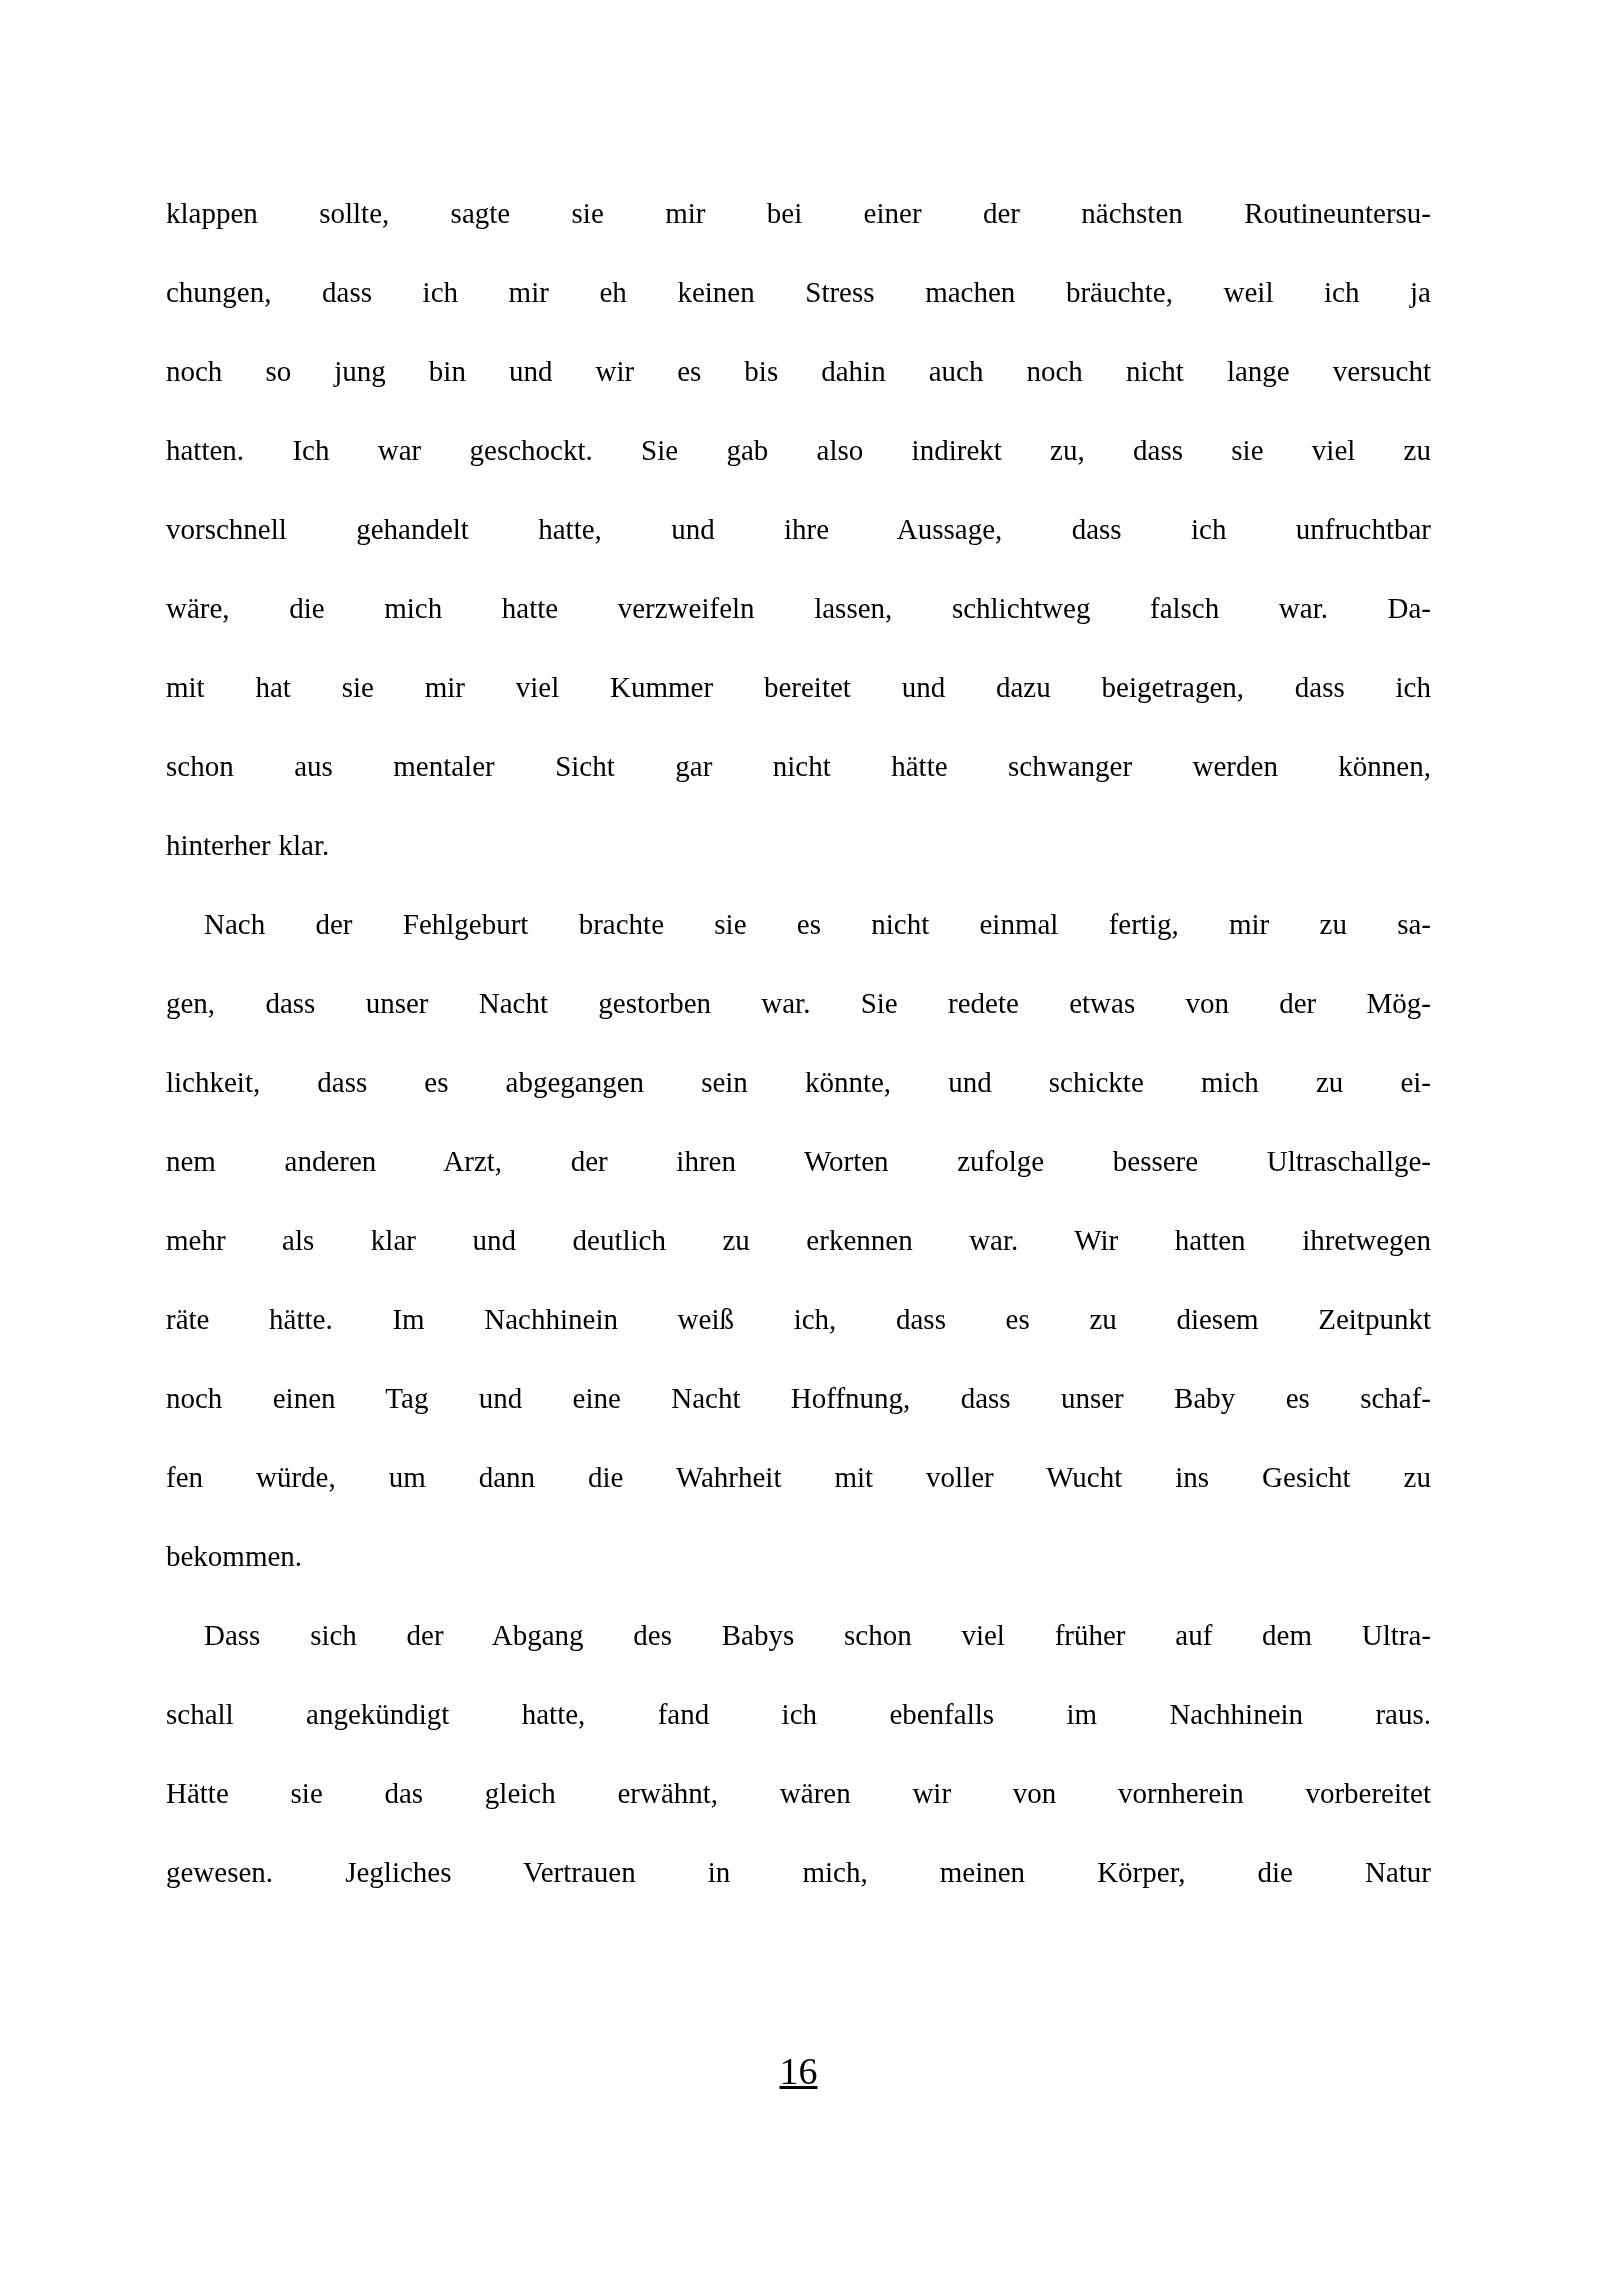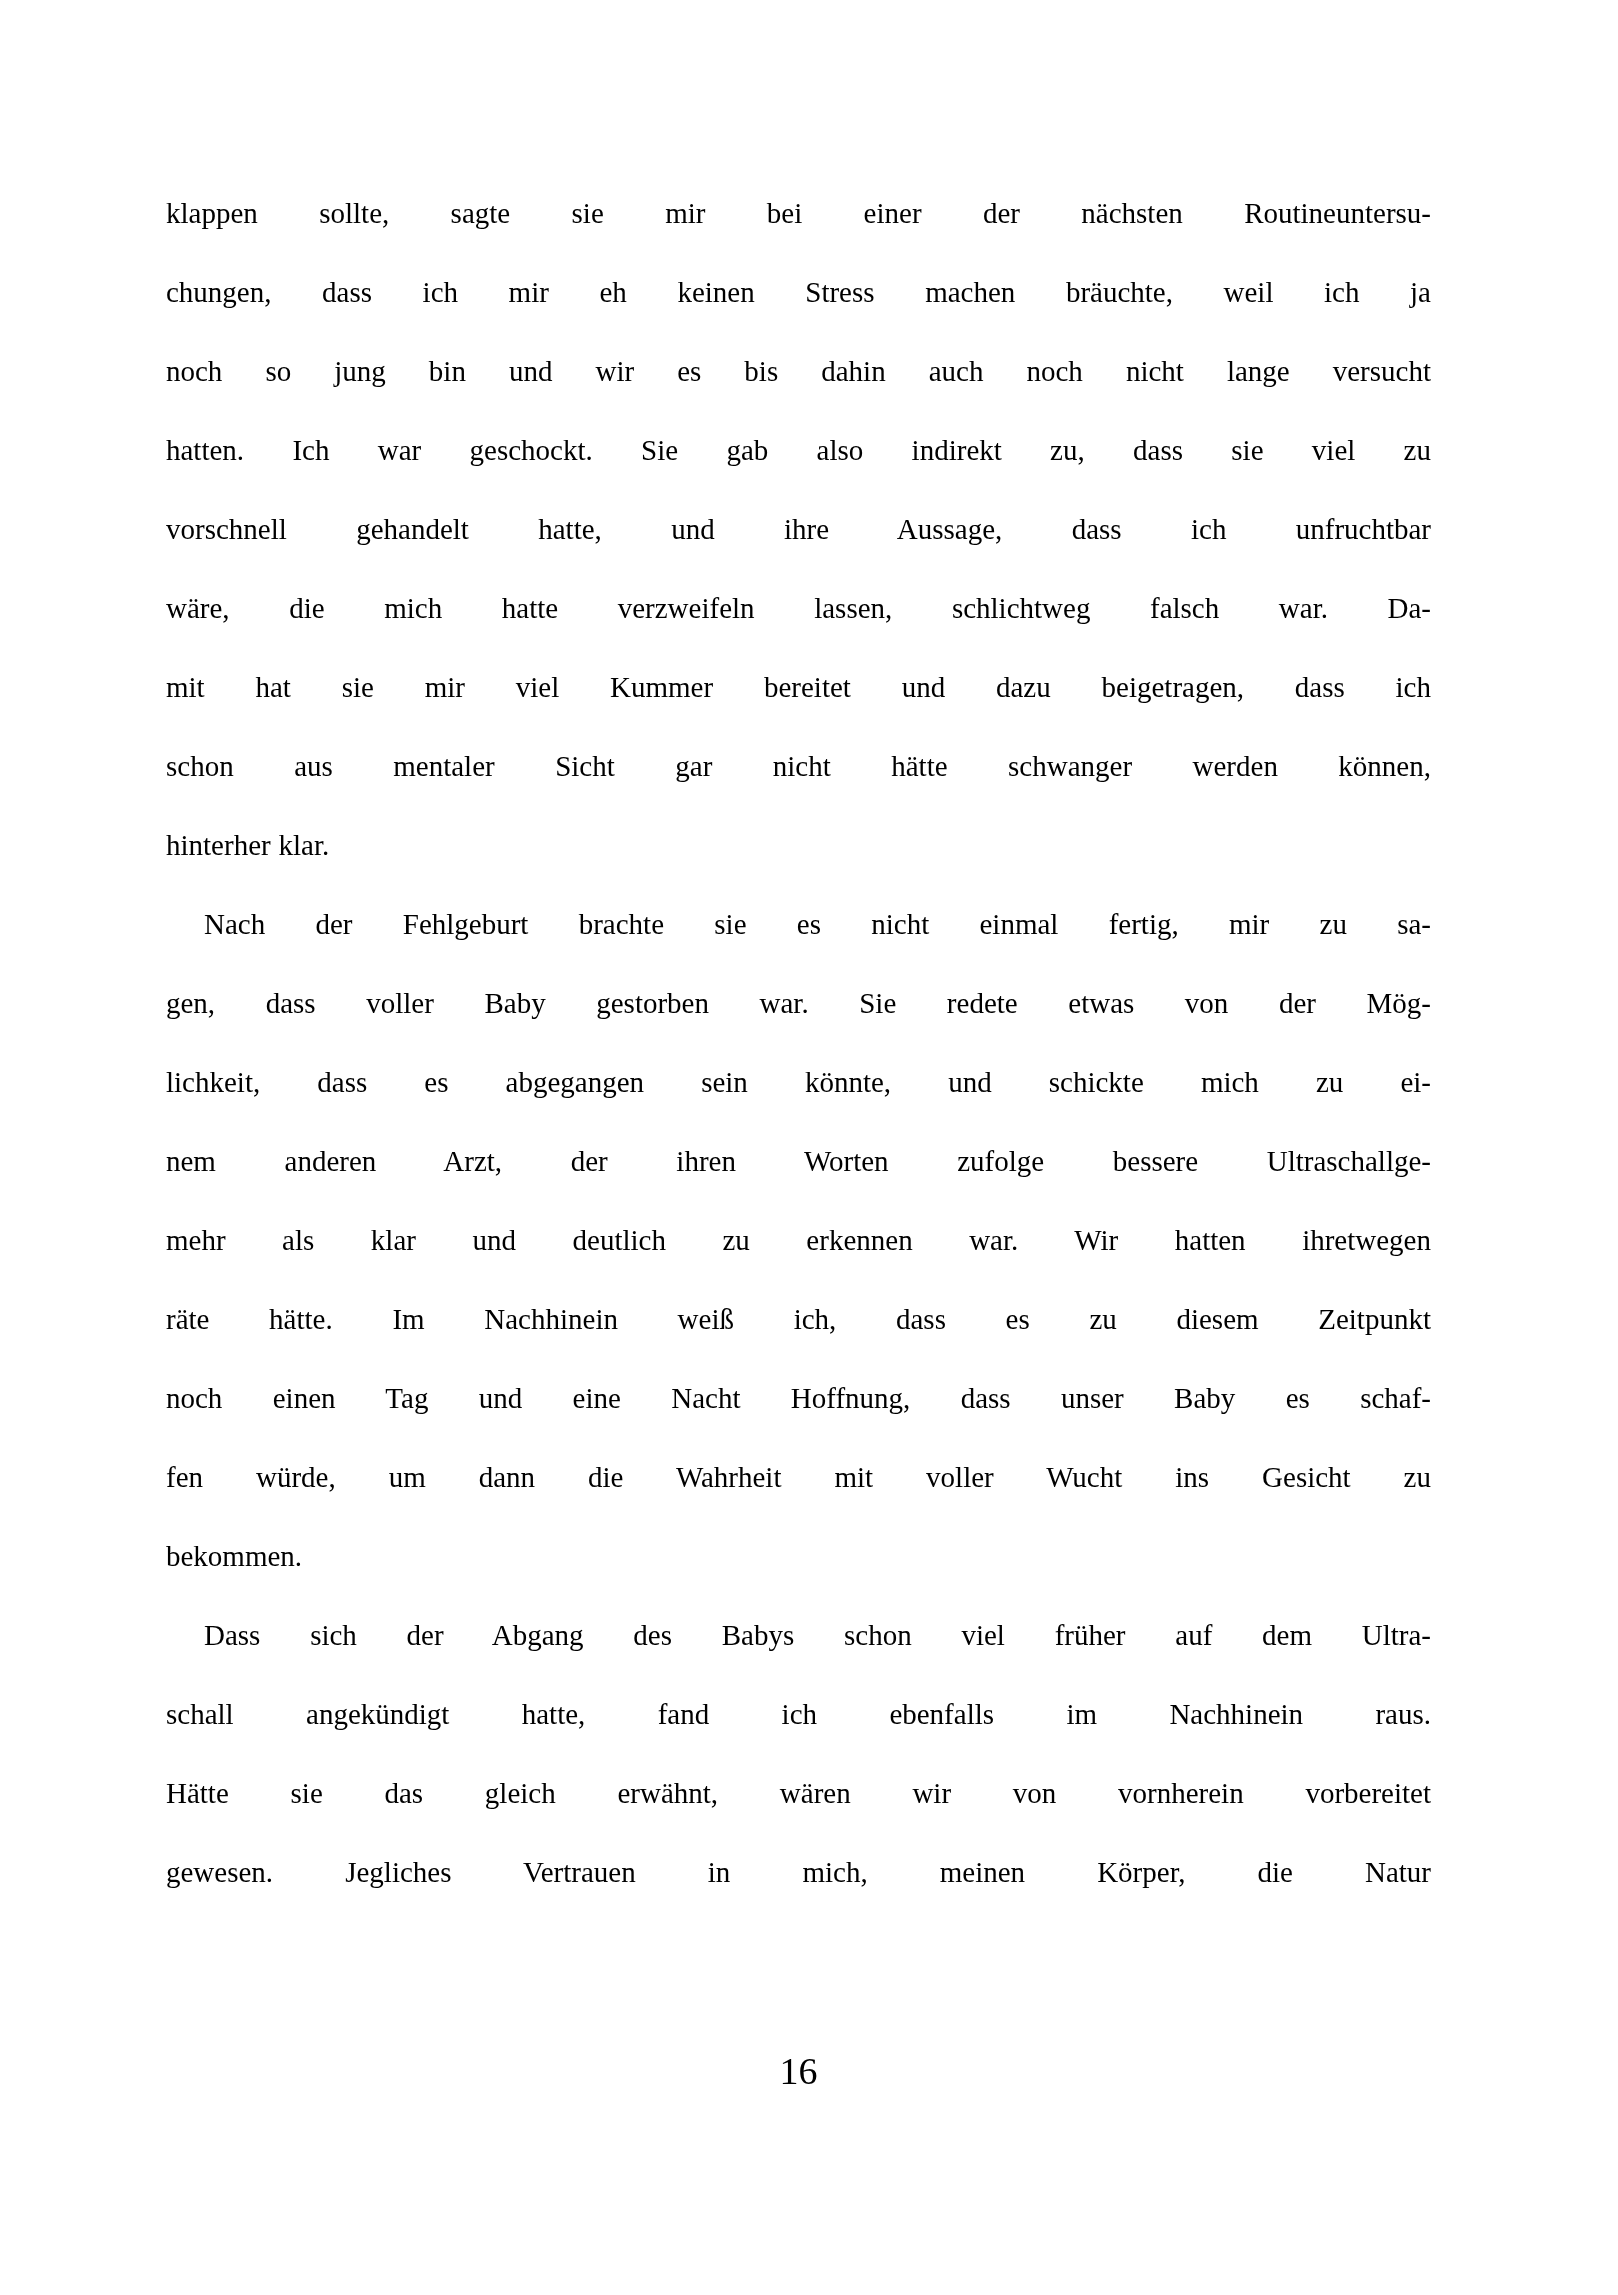--- a/index.html
+++ b/index.html
@@ -36,38 +36,39 @@
     text-indent: 38px;
   }
   .page-number {
     position: absolute;
     top: 2050px;
     left: 166px;
     width: 1265px;
     text-align: center;
     font-size: 38px;
     line-height: 43px;
+    text-decoration: underline;
   }
 </style>
 </head>
 <body>
 
 <div class="text-block">
   <div class="line">klappen sollte, sagte sie mir bei einer der nächsten Routineuntersu-</div>
   <div class="line">chungen, dass ich mir eh keinen Stress machen bräuchte, weil ich ja</div>
   <div class="line">noch so jung bin und wir es bis dahin auch noch nicht lange versucht</div>
   <div class="line">hatten. Ich war geschockt. Sie gab also indirekt zu, dass sie viel zu</div>
   <div class="line">vorschnell gehandelt hatte, und ihre Aussage, dass ich unfruchtbar</div>
   <div class="line">wäre, die mich hatte verzweifeln lassen, schlichtweg falsch war. Da-</div>
   <div class="line">mit hat sie mir viel Kummer bereitet und dazu beigetragen, dass ich</div>
   <div class="line">schon aus mentaler Sicht gar nicht hätte schwanger werden können,</div>
   <div class="line left">hinterher klar.</div>
 
   <div class="line indent">Nach der Fehlgeburt brachte sie es nicht einmal fertig, mir zu sa-</div>
-  <div class="line">gen, dass voller Baby gestorben war. Sie redete etwas von der Mög-</div>
+  <div class="line">gen, dass unser Nacht gestorben war. Sie redete etwas von der Mög-</div>
   <div class="line">lichkeit, dass es abgegangen sein könnte, und schickte mich zu ei-</div>
   <div class="line">nem anderen Arzt, der ihren Worten zufolge bessere Ultraschallge-</div>
   <div class="line">mehr als klar und deutlich zu erkennen war. Wir hatten ihretwegen</div>
   <div class="line">räte hätte. Im Nachhinein weiß ich, dass es zu diesem Zeitpunkt</div>
   <div class="line">noch einen Tag und eine Nacht Hoffnung, dass unser Baby es schaf-</div>
   <div class="line">fen würde, um dann die Wahrheit mit voller Wucht ins Gesicht zu</div>
   <div class="line left">bekommen.</div>
 
   <div class="line indent">Dass sich der Abgang des Babys schon viel früher auf dem Ultra-</div>
   <div class="line">schall angekündigt hatte, fand ich ebenfalls im Nachhinein raus.</div>

